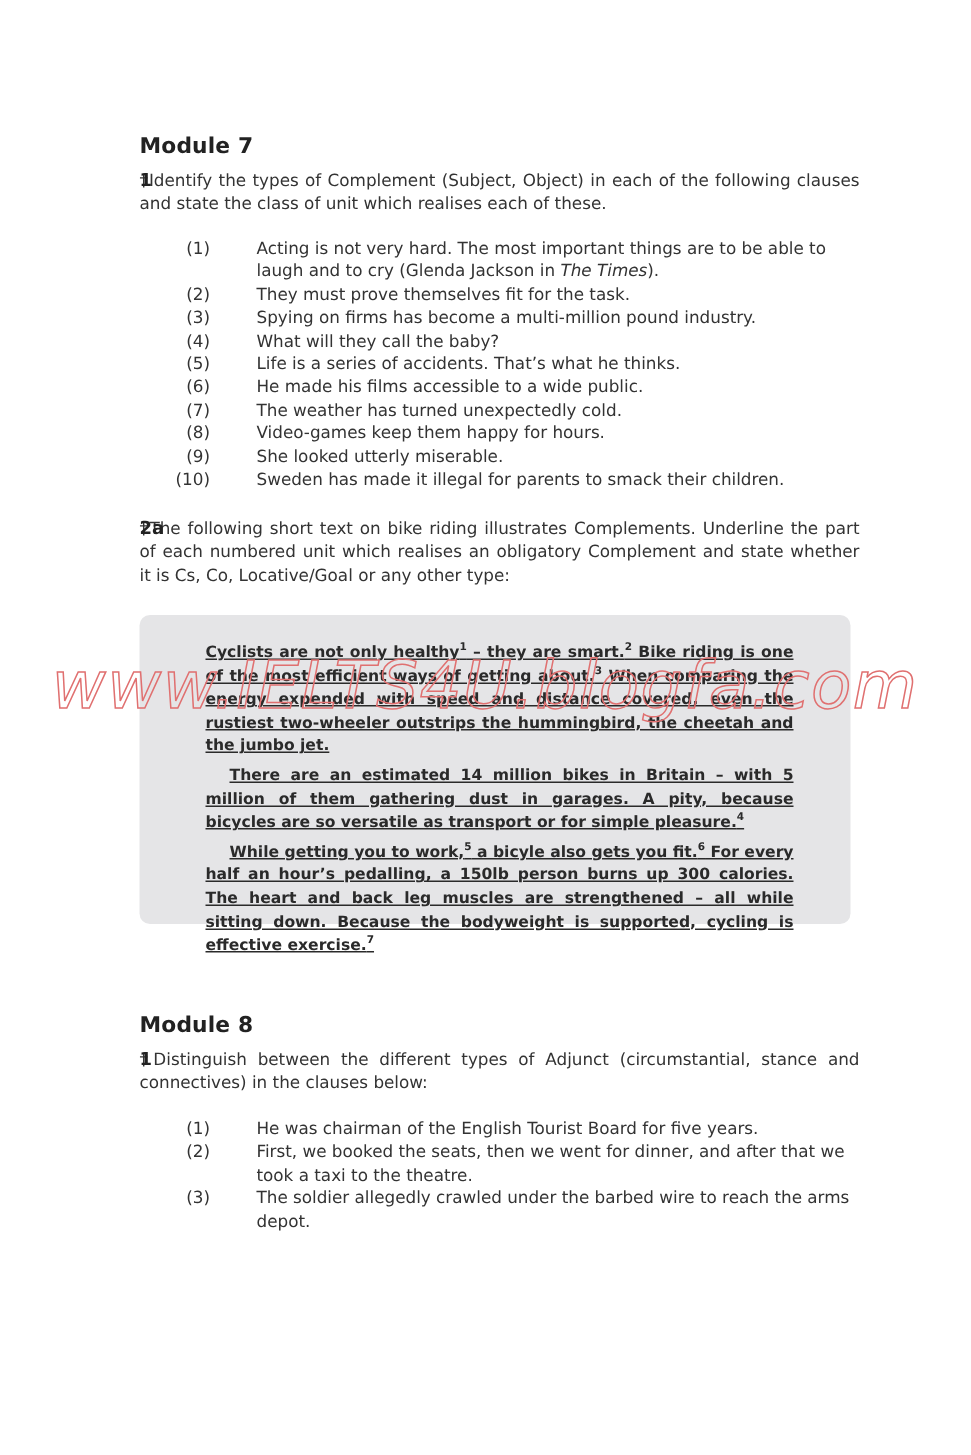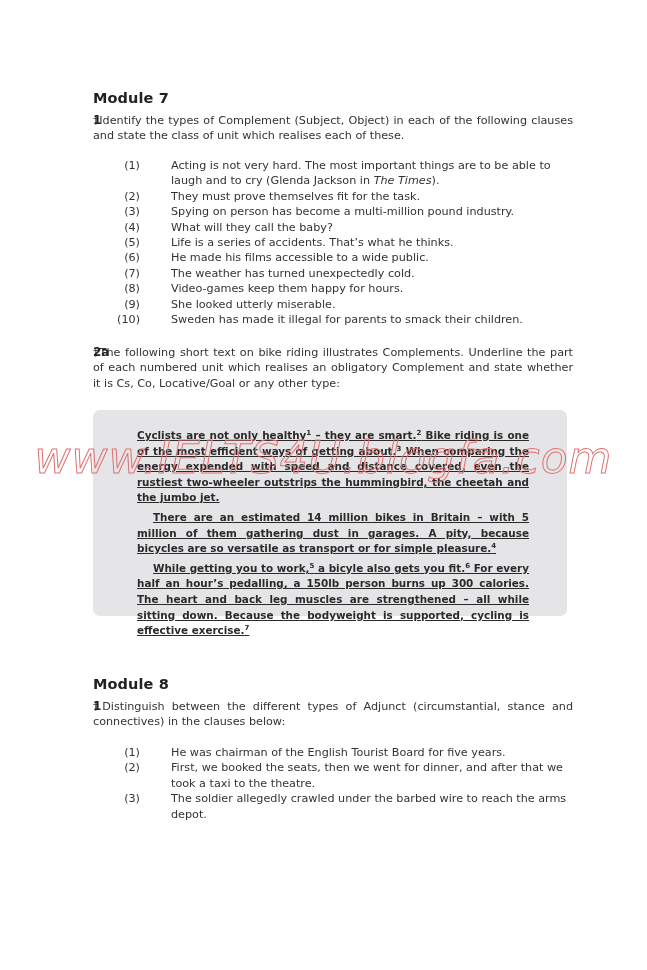--- a/index.html
+++ b/index.html
@@ -139,21 +139,21 @@
     <div class="item">
       <span class="item-num">(1)</span>
       <span class="item-text"><span>Acting is not very hard. The most important things are to be able to laugh and to cry (Glenda Jackson in </span><em>The Times</em><span>).</span></span>
     </div>
     <div class="item">
       <span class="item-num">(2)</span>
       <span class="item-text">They must prove themselves fit for the task.</span>
     </div>
     <div class="item">
       <span class="item-num">(3)</span>
-      <span class="item-text">Spying on person has become a multi-million pound industry.</span>
+      <span class="item-text">Spying on firms has become a multi-million pound industry.</span>
     </div>
     <div class="item">
       <span class="item-num">(4)</span>
       <span class="item-text">What will they call the baby?</span>
     </div>
     <div class="item">
       <span class="item-num">(5)</span>
       <span class="item-text">Life is a series of accidents. That’s what he thinks.</span>
     </div>
     <div class="item">

